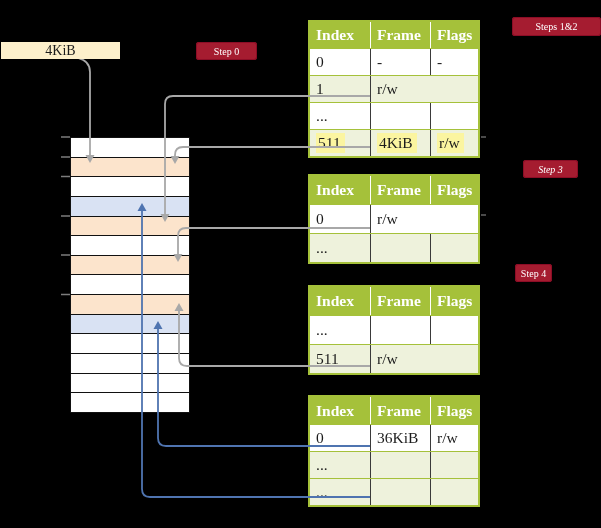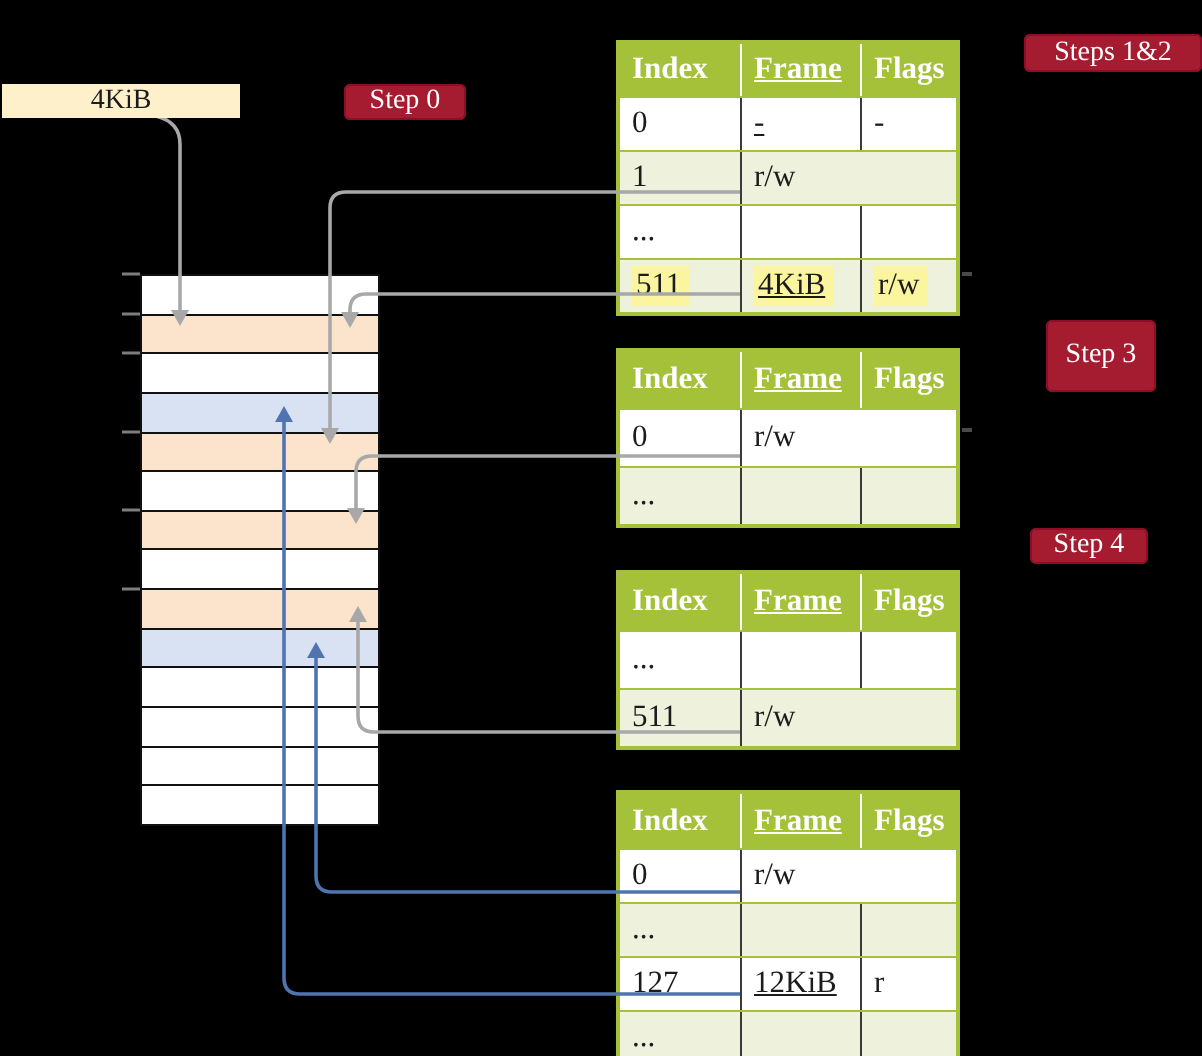--- a/index.html
+++ b/index.html
@@ -12,28 +12,28 @@
     position:relative;width:601px;height:528px;background:#000;overflow:hidden;
     font-family:"Liberation Serif","DejaVu Serif",serif;
   }
   
   .cream-box{
     position:absolute;left:1px;top:42px;width:119px;height:17px;
     background:var(--cream);color:var(--ink);font-size:14px;
     display:flex;align-items:center;justify-content:center;z-index:3;
   }
   .step{
-    position:absolute;background:var(--red);color:#fff;font-size:14px;
+    position:absolute;background:var(--red);color:#fff;font-size:10px;
     display:flex;align-items:center;justify-content:center;border-radius:3px;
     box-shadow:0 0 0 1px #8c0d26 inset;z-index:3;padding:0 2px;box-sizing:border-box;
   }
-  .step0{left:172px;top:42px;width:61px;height:18px;}
+  .step0{left:196px;top:42px;width:61px;height:18px;}
   .steps12{left:512px;top:17px;width:89px;height:19px;}
-  .step3{left:523px;top:160px;width:55px;height:36px;}
-  .step4{left:515px;top:264px;width:59px;height:18px;}
+  .step3{left:523px;top:160px;width:55px;height:18px;font-style:italic;}
+  .step4{left:515px;top:264px;width:37px;height:18px;}
   
   .memory{
     position:absolute;left:70px;top:137px;width:120px;height:276px;
     background:#fff;border:1.5px solid #111;box-sizing:border-box;
     display:flex;flex-direction:column;z-index:1;
   }
   .mrow{flex:1;border-top:1.5px solid #111;}
   .mrow:first-child{border-top:none;}
   .mrow.white{background:#fff;}
   .mrow.peach{background:var(--peach);}
@@ -46,21 +46,21 @@
   .hrow{display:flex;background:var(--green);}
   .hrow .cell{color:#fff;font-weight:bold;border-right:1px solid #fff;}
   .brow{display:flex;background:#fff;border-top:1px solid var(--green);}
   .brow:first-of-type{border-top:none;}
   .brow.alt{background:var(--rowalt);}
   .brow .cell{color:var(--ink);border-right:1px solid #3a3a3a;}
   .cell{
     box-sizing:border-box;display:flex;align-items:center;
     padding-left:6px;font-size:15.5px;overflow:hidden;white-space:nowrap;
   }
-  .cell.c0{width:61px;} .cell.c1{width:60px;text-decoration:underline;} .cell.c2{width:47px;border-right:none !important;}
+  .cell.c0{width:61px;} .cell.c1{width:60px;} .cell.c2{width:47px;border-right:none !important;}
   .t1{top:20px;}  .t1 .hrow{height:26px;} .t1 .brow{height:26px;}
   .t2{top:174px;} .t2 .hrow{height:28px;} .t2 .brow{height:28px;}
   .t3{top:285px;} .t3 .hrow{height:28px;} .t3 .brow{height:28px;}
   .t4{top:395px;} .t4 .hrow{height:27px;} .t4 .brow{height:26px;}
   .hl{background:var(--yellow);padding:1px 4px 1px 2px;}
   
   svg.overlay{position:absolute;left:0;top:0;z-index:2;pointer-events:none;}
   .ln-gray{stroke:var(--gray);stroke-width:1.8;fill:none;}
   .hd-gray{fill:var(--gray);stroke:none;}
   .ln-blue{stroke:var(--bluearrow);stroke-width:1.8;fill:none;}
@@ -162,31 +162,27 @@
       </div>
     </div>
   <div class="ptable t4">
       <div class="hrow">
         <div class="cell c0">Index</div>
         <div class="cell c1">Frame</div>
         <div class="cell c2">Flags</div>
       </div>
       <div class="brow">
         <div class="cell c0">0</div>
-        <div class="cell c2">r/w</div>
-      </div>
-      <div class="brow alt">
-        <div class="cell c0">...</div>
-        <div class="cell c1"></div>
-        <div class="cell c2"></div>
-      </div>
-      <div class="brow">
-        <div class="cell c0">127</div>
-        <div class="cell c1">12KiB</div>
-        <div class="cell c2">r</div>
+        <div class="cell c1">36KiB</div>
+        <div class="cell c2">r/w</div>
+      </div>
+      <div class="brow alt">
+        <div class="cell c0">...</div>
+        <div class="cell c1"></div>
+        <div class="cell c2"></div>
       </div>
       <div class="brow alt">
         <div class="cell c0">...</div>
         <div class="cell c1"></div>
         <div class="cell c2"></div>
       </div>
     </div>
 
   <svg class="overlay" width="601" height="528" viewBox="0 0 601 528">
 

